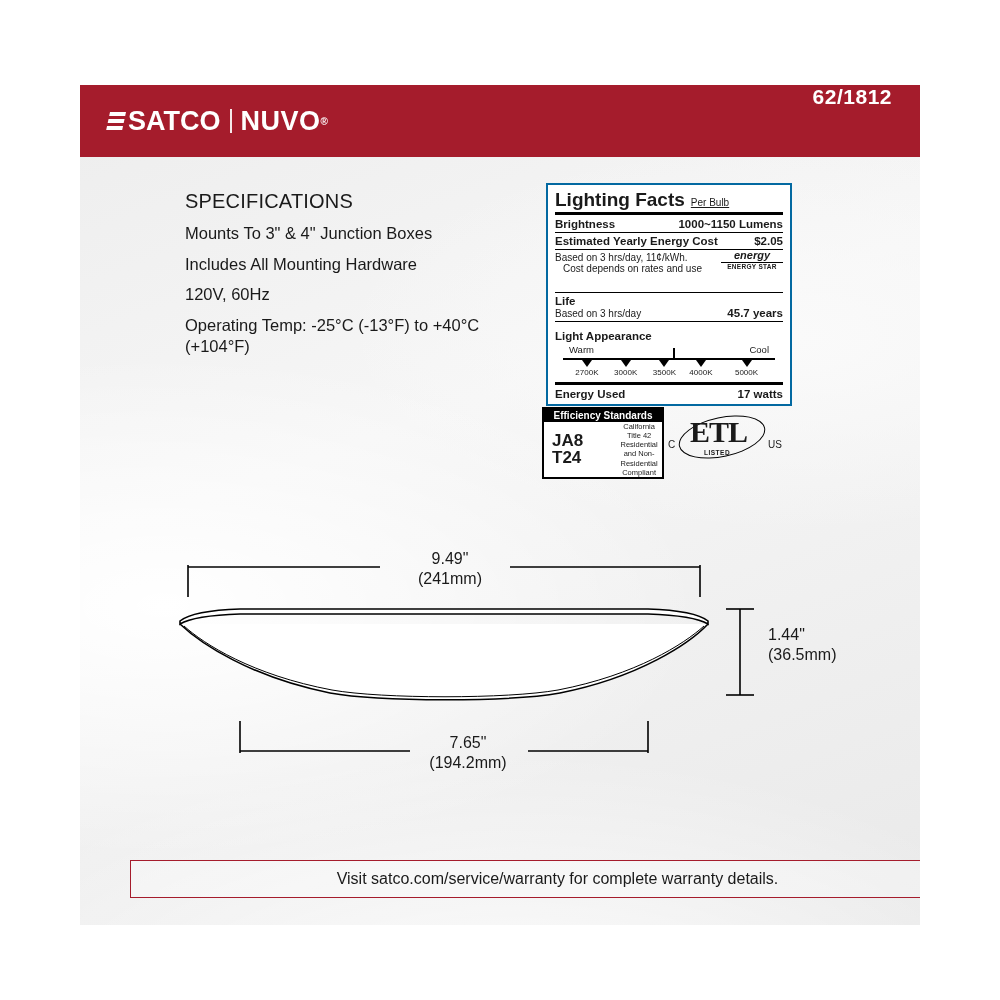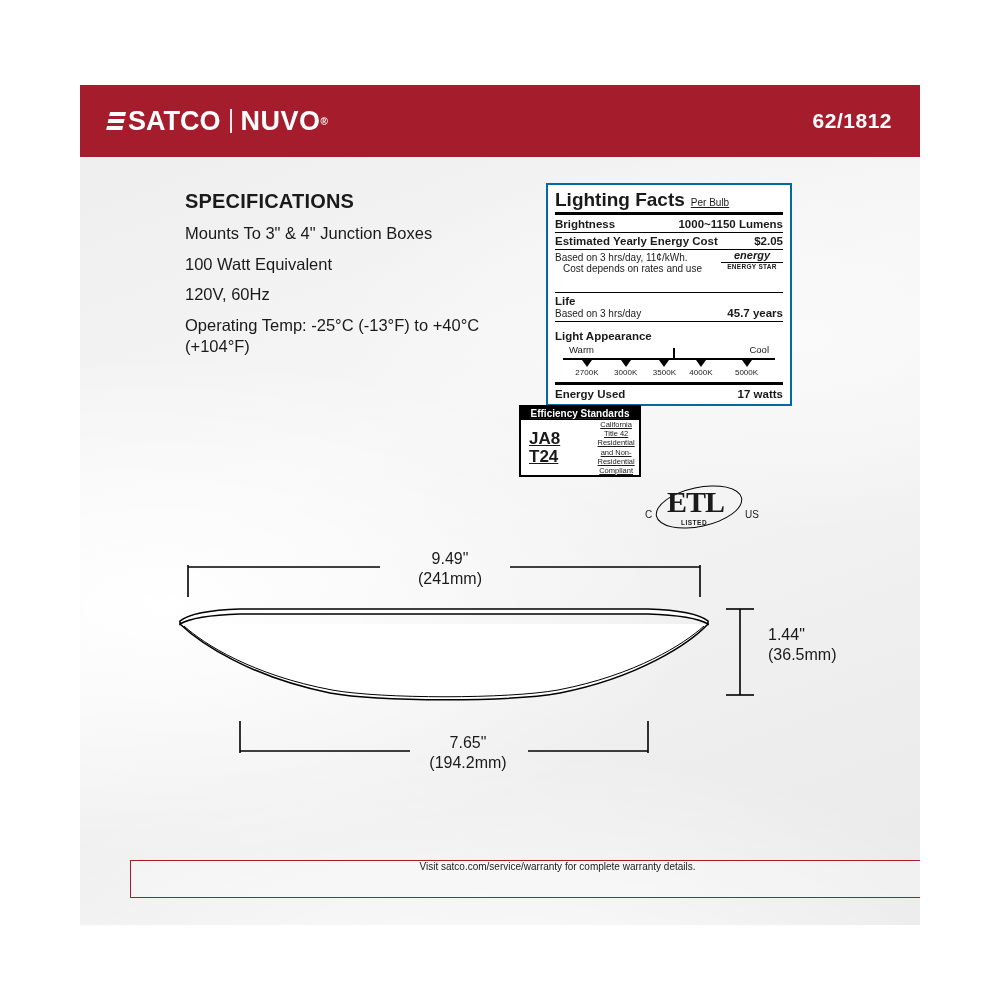--- a/index.html
+++ b/index.html
@@ -33,21 +33,20 @@
       radial-gradient(ellipse 1000px 500px at 50% 115%, #ffffff 0%, rgba(255,255,255,0) 60%),
       linear-gradient(160deg, #ededed 0%, #f6f6f6 40%, #e9e9e9 100%);
   }
   .header {
     position: absolute;
     left: 0; top: 0;
     width: 840px;
     height: 72px;
     background: #a51c2c;
     display: flex;
-    align-items: center;
     justify-content: space-between;
     padding: 0 28px;
     box-sizing: border-box;
     z-index: 5;
   }
   .brand {
     display: flex;
     align-items: center;
     color: #ffffff;
     font-weight: bold;
@@ -94,21 +93,21 @@
   .specs {
     position: absolute;
     left: 105px;
     top: 105px;
     width: 300px;
     z-index: 4;
   }
   .specs h2 {
     margin: 0 0 10px 0;
     font-size: 20px;
-    font-weight: bold;
+    font-weight: normal;
     letter-spacing: .2px;
   }
   .specs p {
     margin: 0 0 10px 0;
     font-size: 16.5px;
     line-height: 1.25;
   }
   
   .lf {
     position: absolute;
@@ -208,28 +207,27 @@
   }
   .ticklabel {
     position: absolute;
     top: 24px;
     font-size: 8px;
     transform: translateX(-50%);
   }
   
   .certs {
     position: absolute;
-    left: 439px;
+    left: 462px;
     top: 322px;
     width: 246px;
     height: 70px;
     z-index: 4;
     display: flex;
-    align-items: flex-end;
-    text-decoration: underline;
+    align-items: flex-start;
   }
   .eff {
     width: 122px;
     border: 2px solid #000;
     background: #fff;
     box-sizing: border-box;
     display: flex;
     flex-direction: column;
   }
   .eff .head {
@@ -309,23 +307,23 @@
   
   .warranty {
     position: absolute;
     left: 50px;
     top: 775px;
     width: 855px;
     height: 38px;
     border: 1px solid #a51c2c;
     box-sizing: border-box;
     display: flex;
-    align-items: flex-start;
+    align-items: center;
     justify-content: center;
-    font-size: 10px;
+    font-size: 16px;
     z-index: 4;
     background: rgba(255,255,255,0.25);
   }
 </style>
 </head>
 <body>
 
 <div class="page">
   <div class="sw-bg"></div>
 
@@ -336,21 +334,21 @@
       <span class="brand-divider"></span>
       <span class="brand-nuvo">NUVO</span>
       <span class="brand-reg">®</span>
     </div>
     <div class="sku">62/1812</div>
   </div>
 
   <div class="specs">
     <h2>SPECIFICATIONS</h2>
     <p>Mounts To 3" &amp; 4" Junction Boxes</p>
-    <p>100 Watt Equivalent</p>
+    <p>Includes All Mounting Hardware</p>
     <p>120V, 60Hz</p>
     <p>Operating Temp: -25°C (-13°F) to +40°C (+104°F)</p>
   </div>
 
   <div class="lf">
     <div class="title">
       <span>Lighting Facts</span>
       <span class="per">Per Bulb</span>
     </div>
     <div class="rule-thick"></div>

